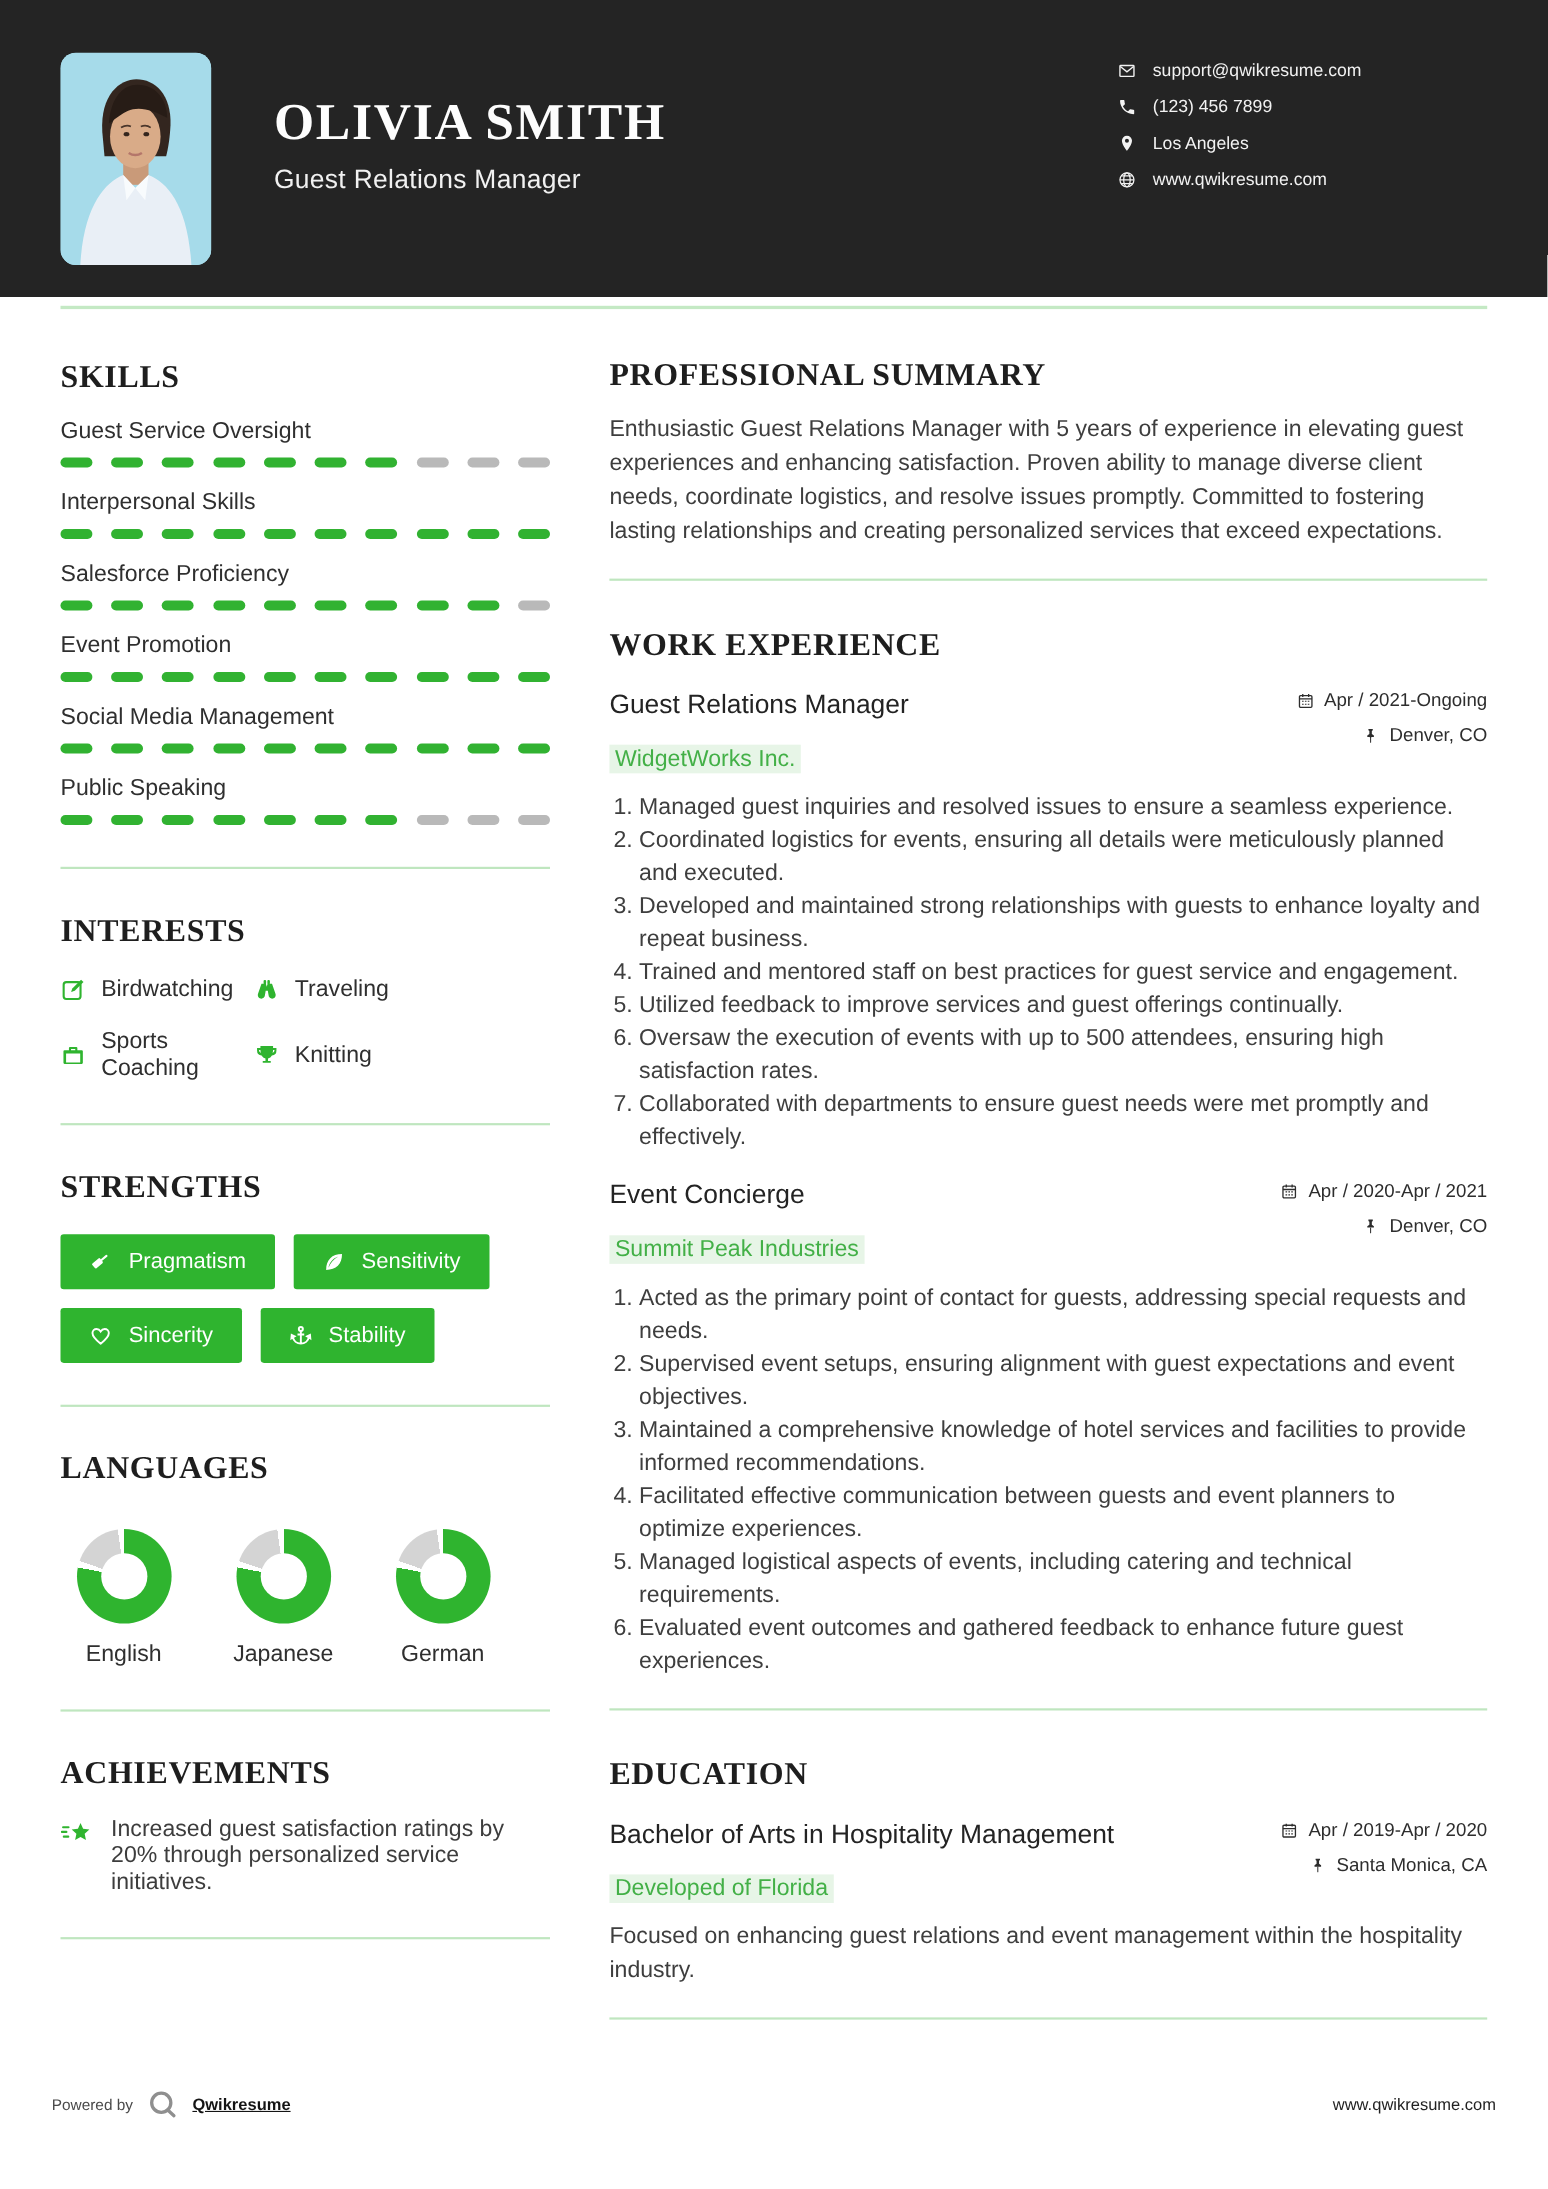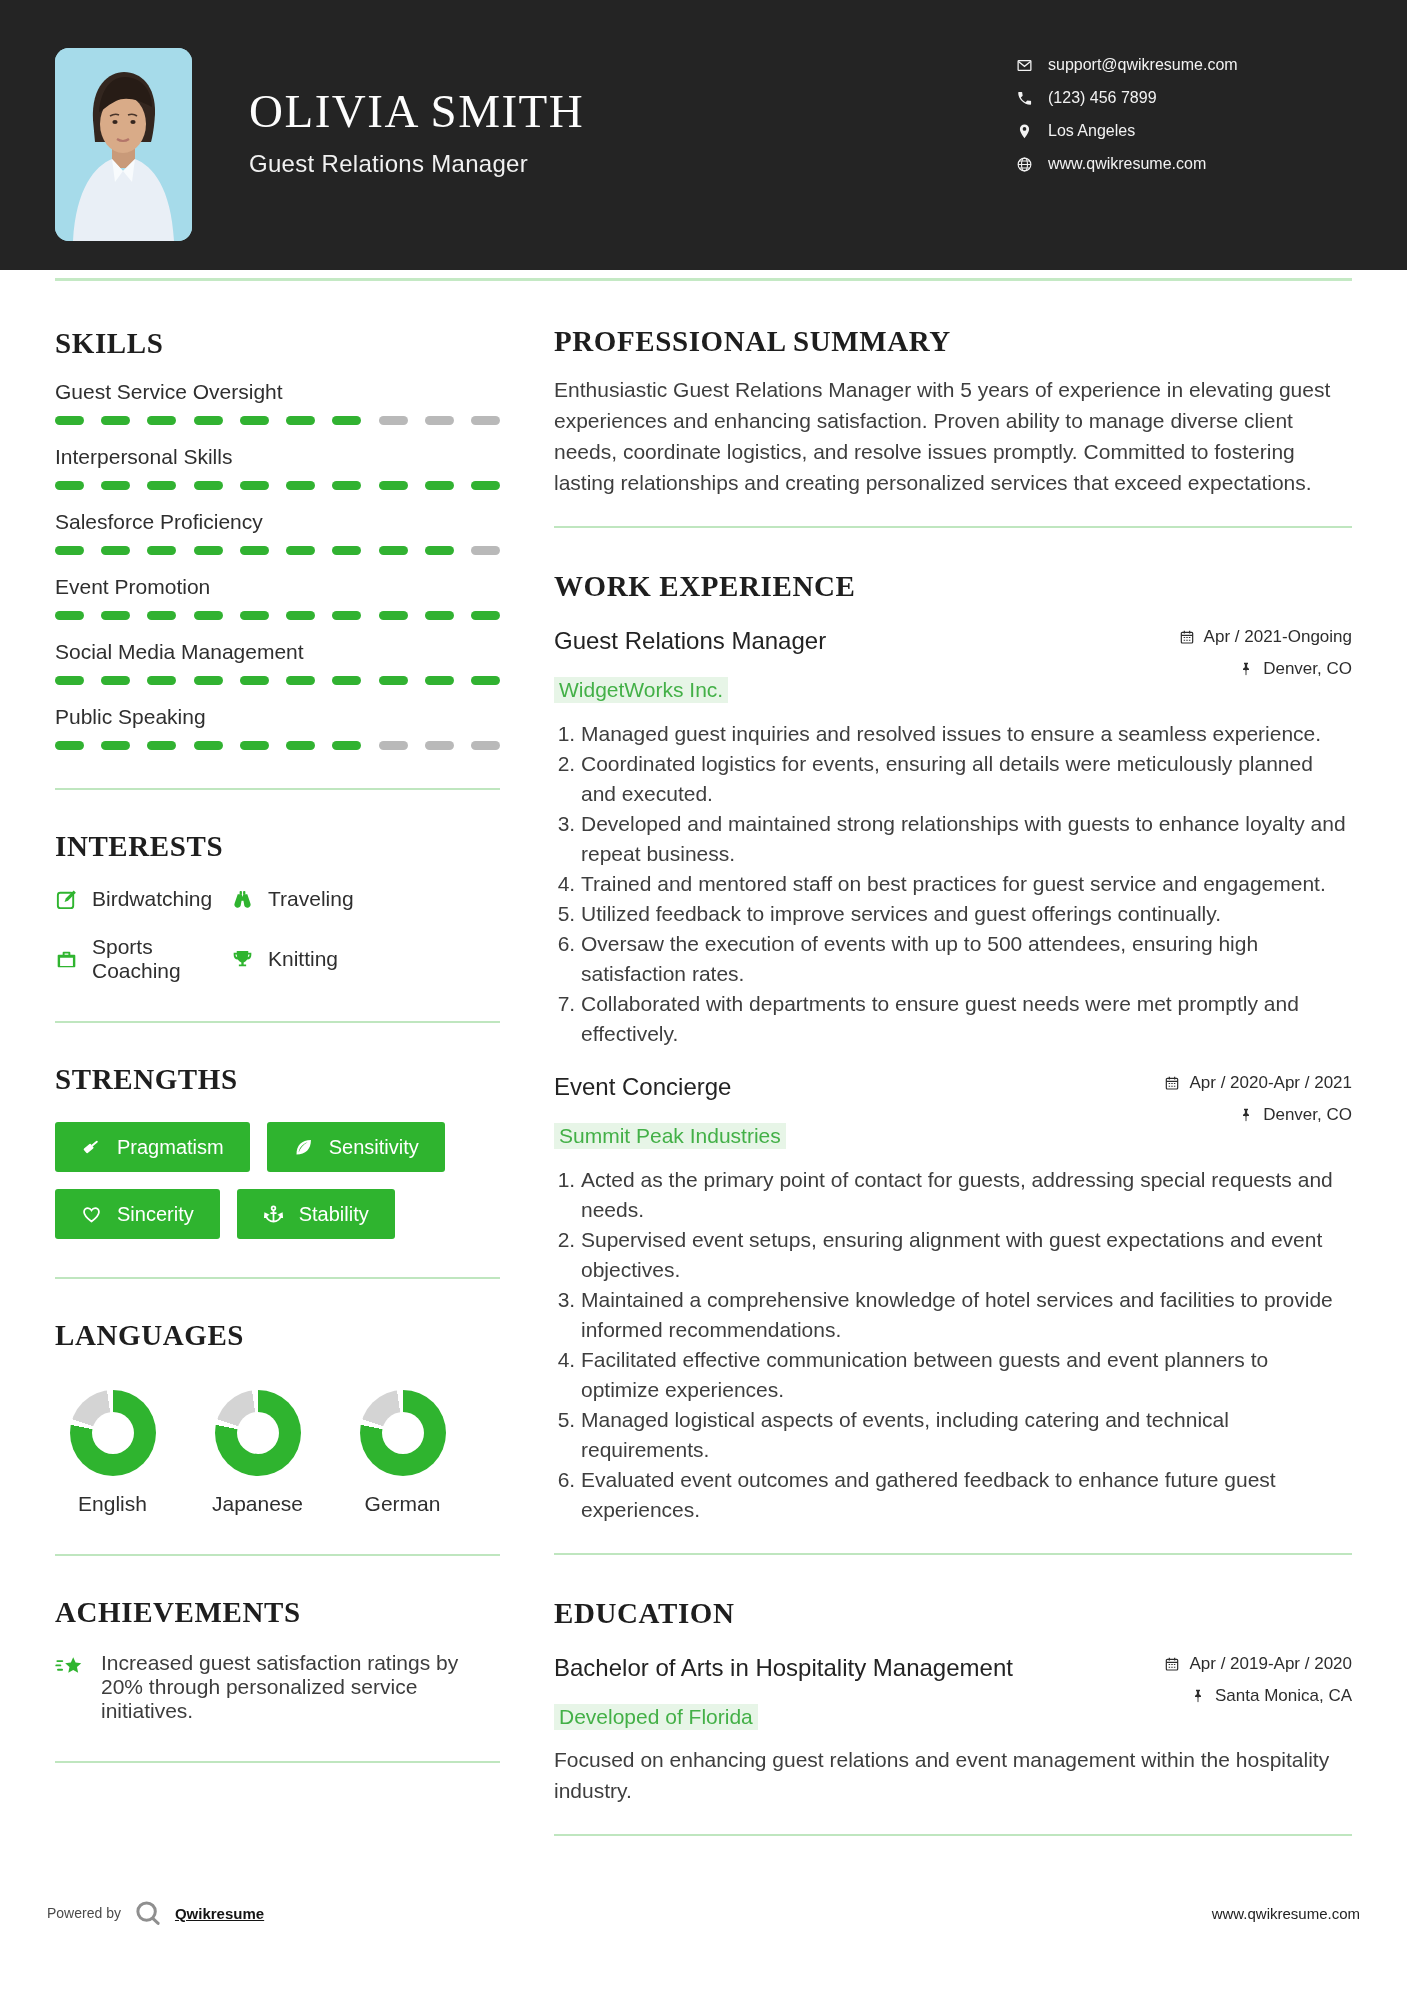--- a/index.html
+++ b/index.html
@@ -4,24 +4,24 @@
 <style>
   * { margin:0; padding:0; box-sizing:border-box; }
   body { background:#ffffff; font-family:"Liberation Sans", sans-serif; }
   .page { position:relative; width:1407px; height:1990px; background:#ffffff; overflow:hidden; }
 
   
   .header { position:relative; width:100%; height:270px; background:#242424; }
   .photo { position:absolute; left:55px; top:48px; width:137px; height:193px; border-radius:14px; overflow:hidden; background:#a6dbea; }
   .photo svg { display:block; width:100%; height:100%; }
   .name-block { position:absolute; left:249px; top:84px; color:#ffffff; }
-  .name { font-family:"Liberation Serif", serif; font-weight:400; font-size:47px; letter-spacing:1.5px; color:#fdfdfd; }
+  .name { font-family:"Liberation Serif", serif; font-weight:700; font-size:47px; letter-spacing:1.5px; color:#fdfdfd; }
   .job-title { margin-top:12px; font-size:24px; font-weight:400; color:#f1f1f1; letter-spacing:.3px; }
   .contact { position:absolute; left:1016px; top:56px; }
-  .contact-row { display:flex; align-items:flex-end; gap:15px; margin-bottom:15px; color:#f2f2f2; font-size:16px; }
+  .contact-row { display:flex; align-items:flex-start; gap:15px; margin-bottom:15px; color:#f2f2f2; font-size:16px; }
   .contact-row .icon { width:17px; height:17px; color:#f2f2f2; }
   .icon svg { display:block; width:100%; height:100%; }
 
   .top-line { margin:8px 55px 0 55px; border-top:3px solid #c4e9c4; }
 
   
   .content { display:flex; padding:0 55px; gap:54px; align-items:flex-start; }
   .col-left { width:445px; flex:none; }
   .col-right { flex:1; min-width:0; }
 

